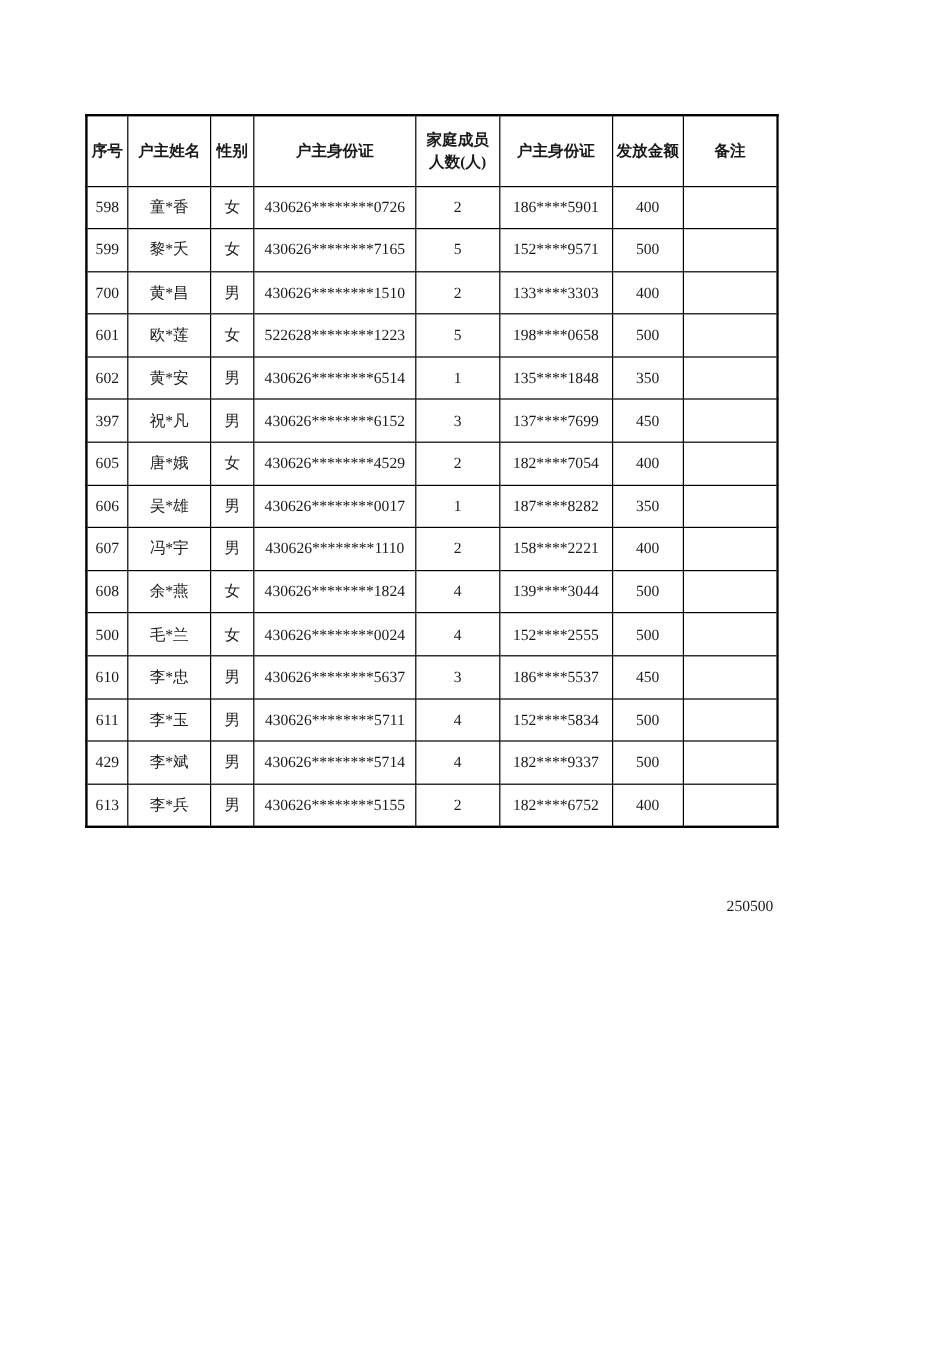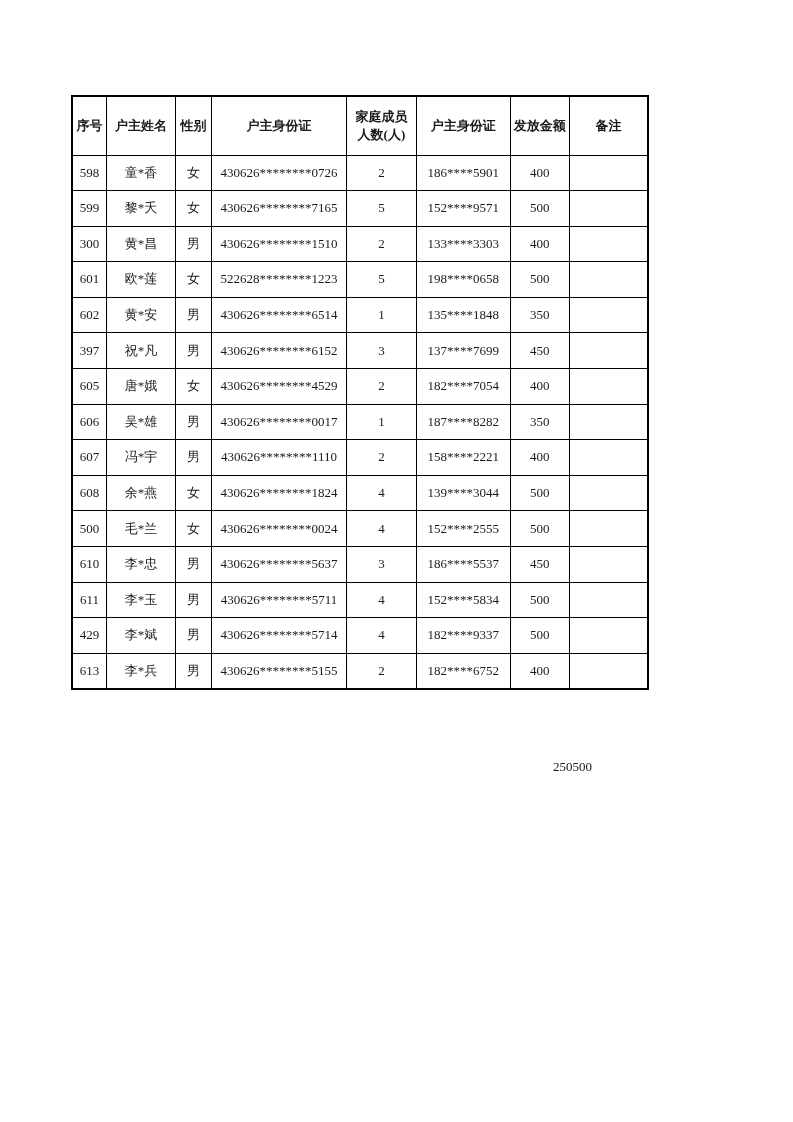--- a/index.html
+++ b/index.html
@@ -42,26 +42,25 @@
   .col-seq     { width: 37px; }
   .col-name    { width: 84px; }
   .col-gender  { width: 41px; }
   .col-idcard  { width: 139px; }
   .col-members { width: 82px; }
   .col-phone   { width: 99px; }
   .col-amount  { width: 69px; }
   .col-remark  { width: 96px; }
   .total-amount {
     position: absolute;
-    left: 553px;
+    left: 581px;
     top: 747px;
     width: 88px;
-    text-align: left;
+    text-align: center;
     font-size: 13px;
-    margin-top: 12px;
   }
 </style>
 </head>
 <body>
 
 <div class="page">
 
   <table class="subsidy-table">
     <colgroup>
       <col class="col-seq">
@@ -100,21 +99,21 @@
           <td>599</td>
           <td>黎*夭</td>
           <td>女</td>
           <td>430626********7165</td>
           <td>5</td>
           <td>152****9571</td>
           <td>500</td>
           <td></td>
         </tr>
         <tr>
-          <td>300</td>
+          <td>700</td>
           <td>黄*昌</td>
           <td>男</td>
           <td>430626********1510</td>
           <td>2</td>
           <td>133****3303</td>
           <td>400</td>
           <td></td>
         </tr>
         <tr>
           <td>601</td>

